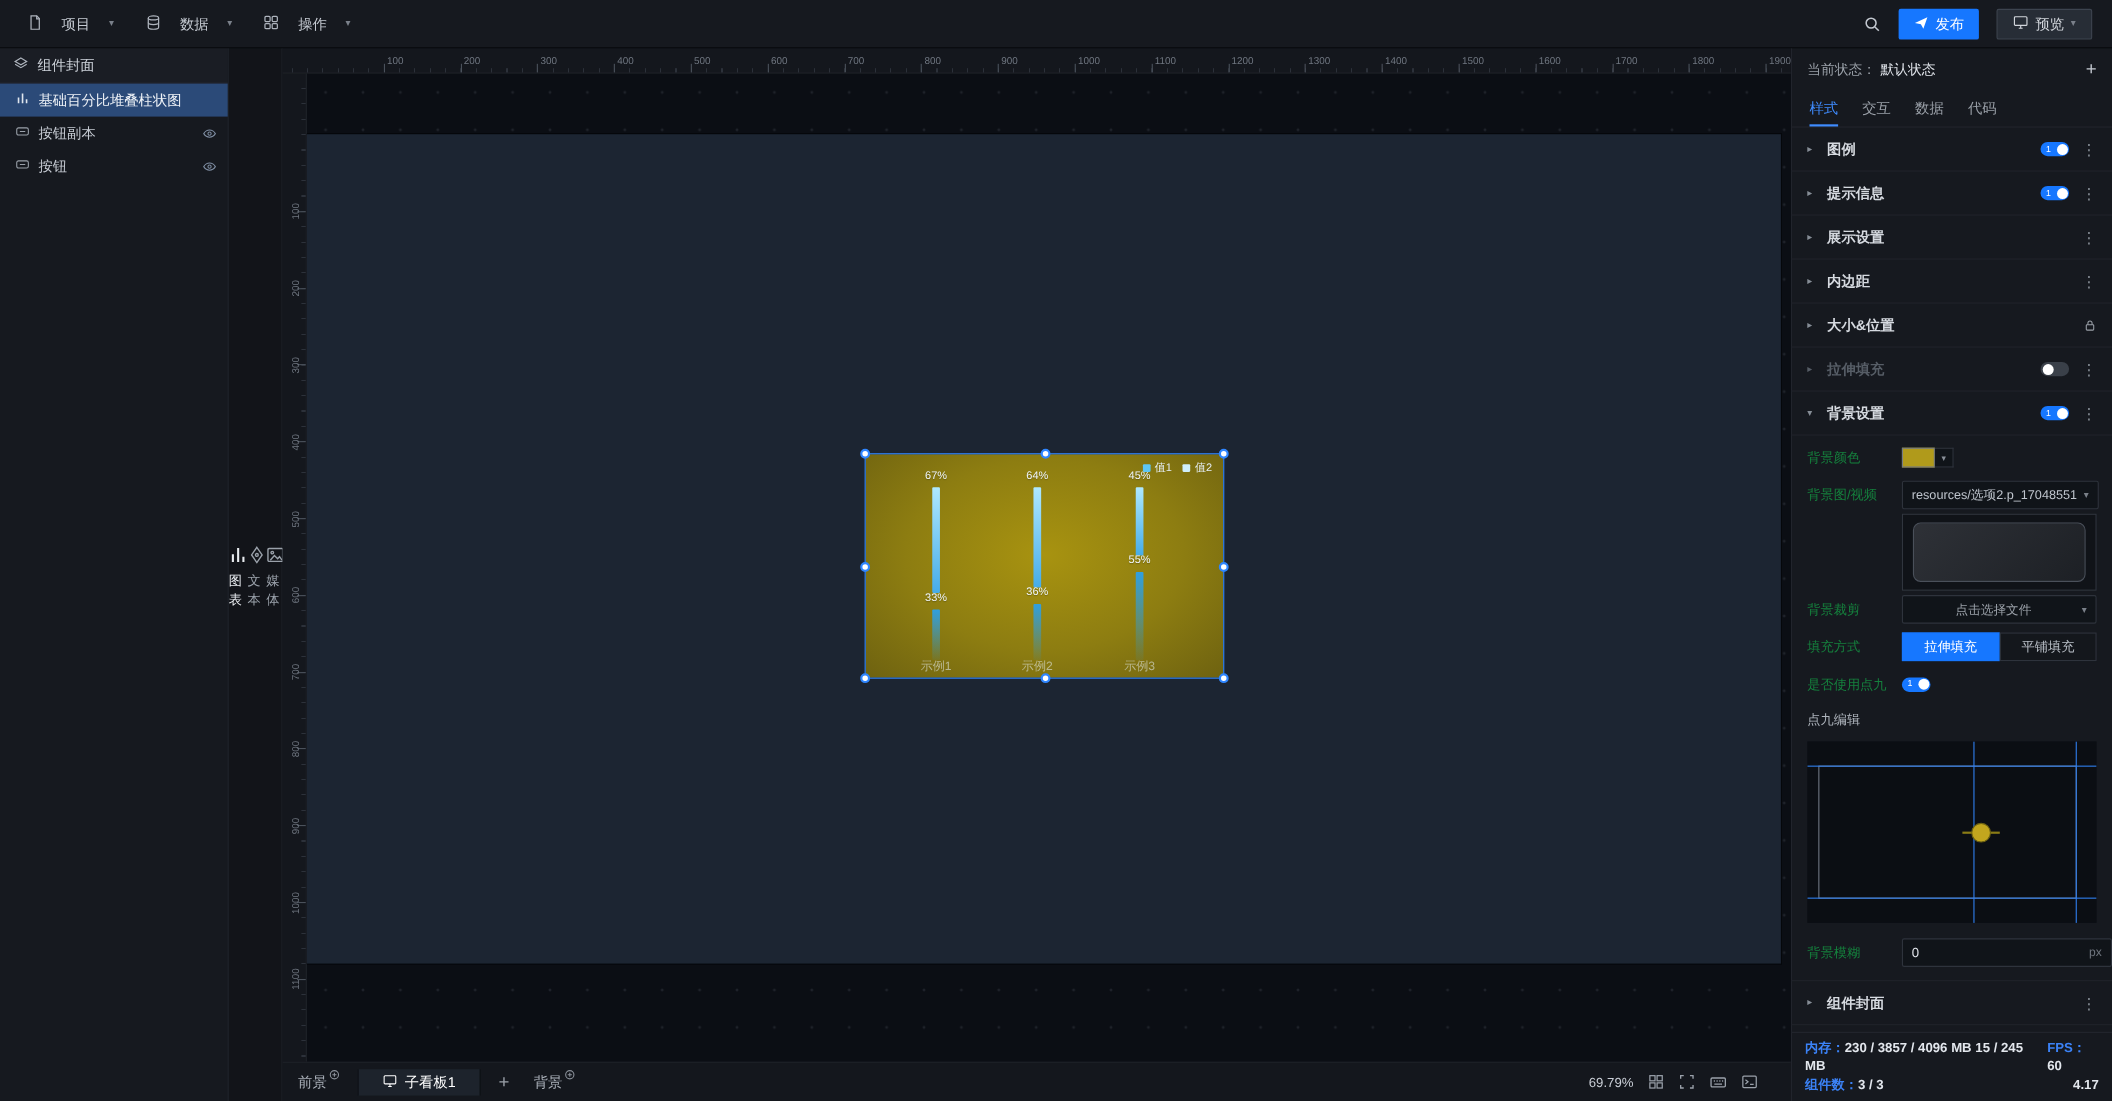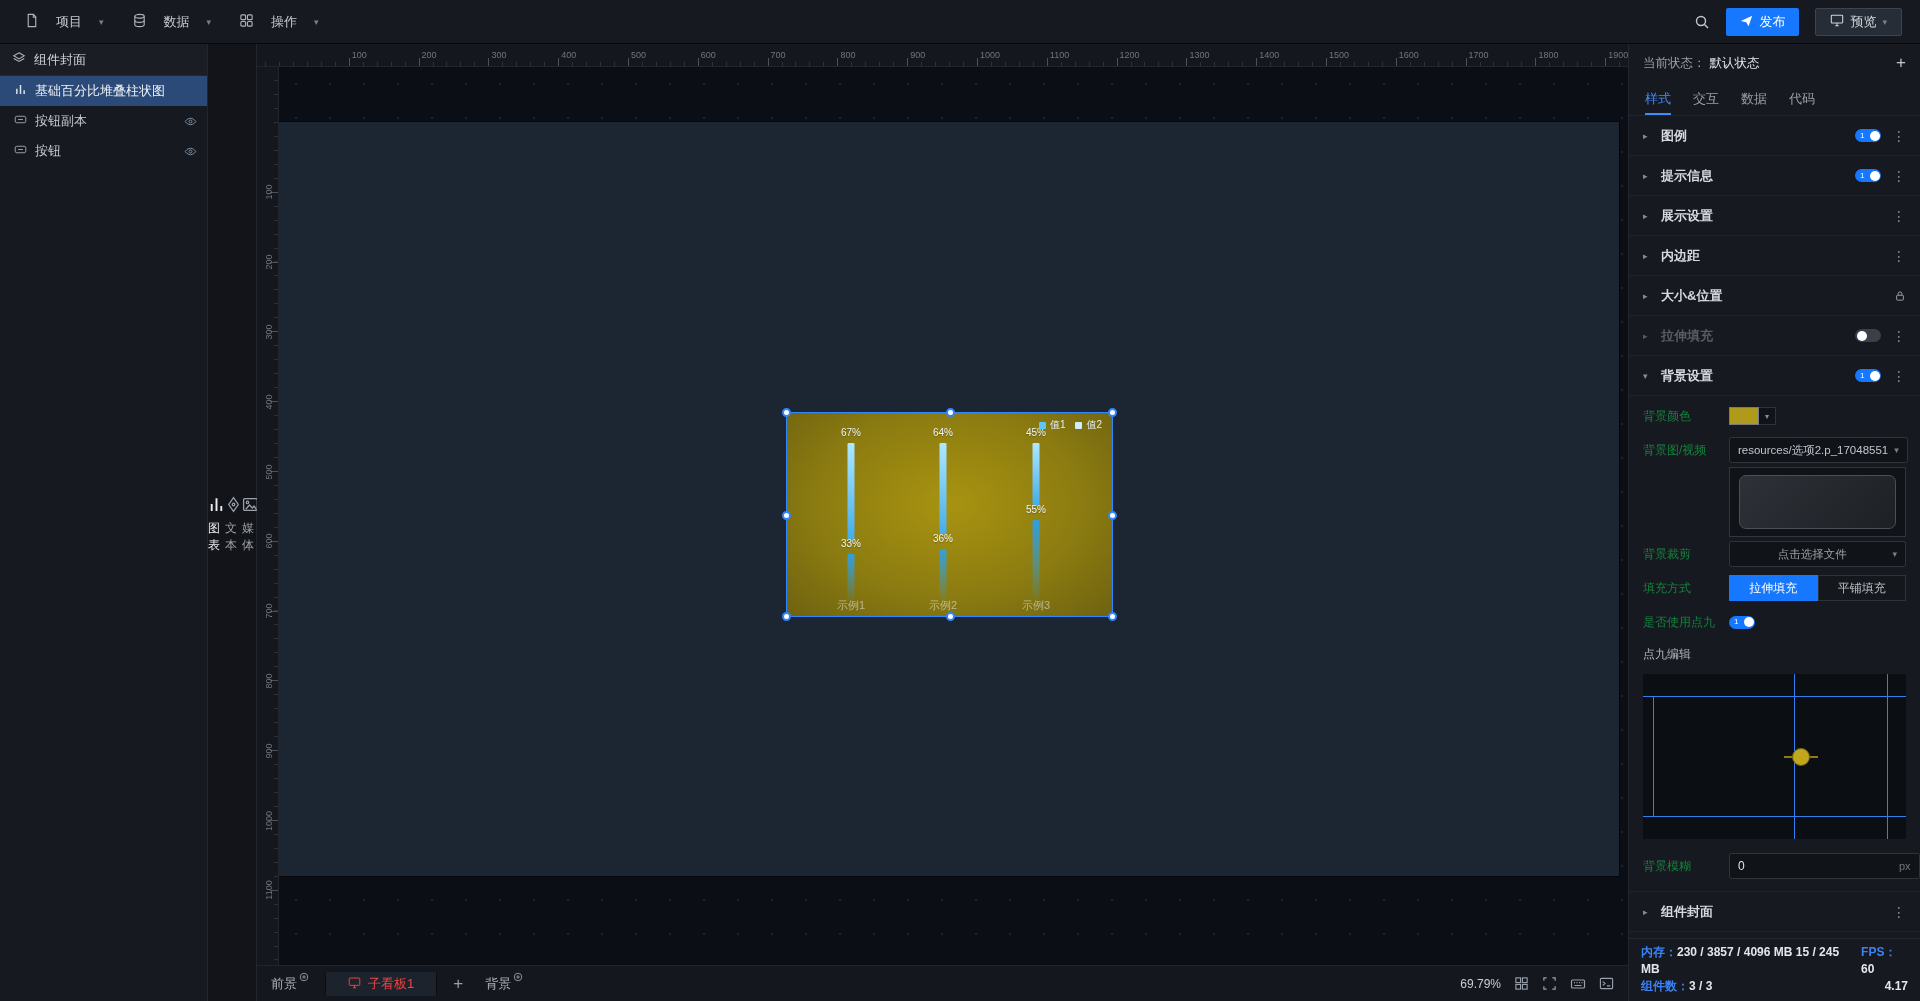--- a/index.html
+++ b/index.html
@@ -87,23 +87,23 @@
   .cat{position:absolute;top:185px;transform:translateX(-50%);font-size:11px;color:rgba(232,240,246,0.55);white-space:nowrap}
 
   
   .canvas-tabs{flex:0 0 36px;height:36px;background:#14171d;border-top:1px solid #22252c;
     display:flex;align-items:center}
   .fg-label,.bgl-label{display:flex;align-items:flex-start;gap:2px;font-size:13px;color:#aab0b9;cursor:pointer}
   .fg-label{margin-left:14px}
   .bgl-label{margin-left:22px}
   .plus-sup{color:#8a9099;margin-top:-3px;display:flex}
   .board-tab{margin-left:16px;height:24px;display:flex;align-items:center;gap:7px;padding:0 22px;
-    background:#1d232c;color:#ef4444;font-size:13px;border-left:1px solid #0b0d11;border-right:1px solid #0b0d11;cursor:pointer}
+    background:#1d232c;color:#ffffff;font-size:13px;border-left:1px solid #0b0d11;border-right:1px solid #0b0d11;cursor:pointer}
   .add-board{margin-left:16px;font-size:17px;color:#9aa0a8;cursor:pointer}
-  .tabs-right{margin-left:auto;display:flex;align-items:center;gap:13px;margin-right:14px}
+  .tabs-right{margin-left:auto;display:flex;align-items:center;gap:13px;margin-right:30px}
   .zoom-text{font-size:12px;color:#c9ced6}
   .tabs-right .icon-btn{color:#9aa1aa}
 
   
   .inspector{flex:0 0 292px;width:292px;background:#16191f;border-left:1px solid #23262e;
     display:flex;flex-direction:column}
   .state-row{flex:0 0 38px;height:38px;display:flex;align-items:center;padding:0 14px;font-size:12.5px}
   .state-label{color:#9aa0a8}
   .state-value{color:#e2e6ec;margin-left:4px}
   .state-add{margin-left:auto;font-size:17px;color:#c2c7cf;cursor:pointer}

